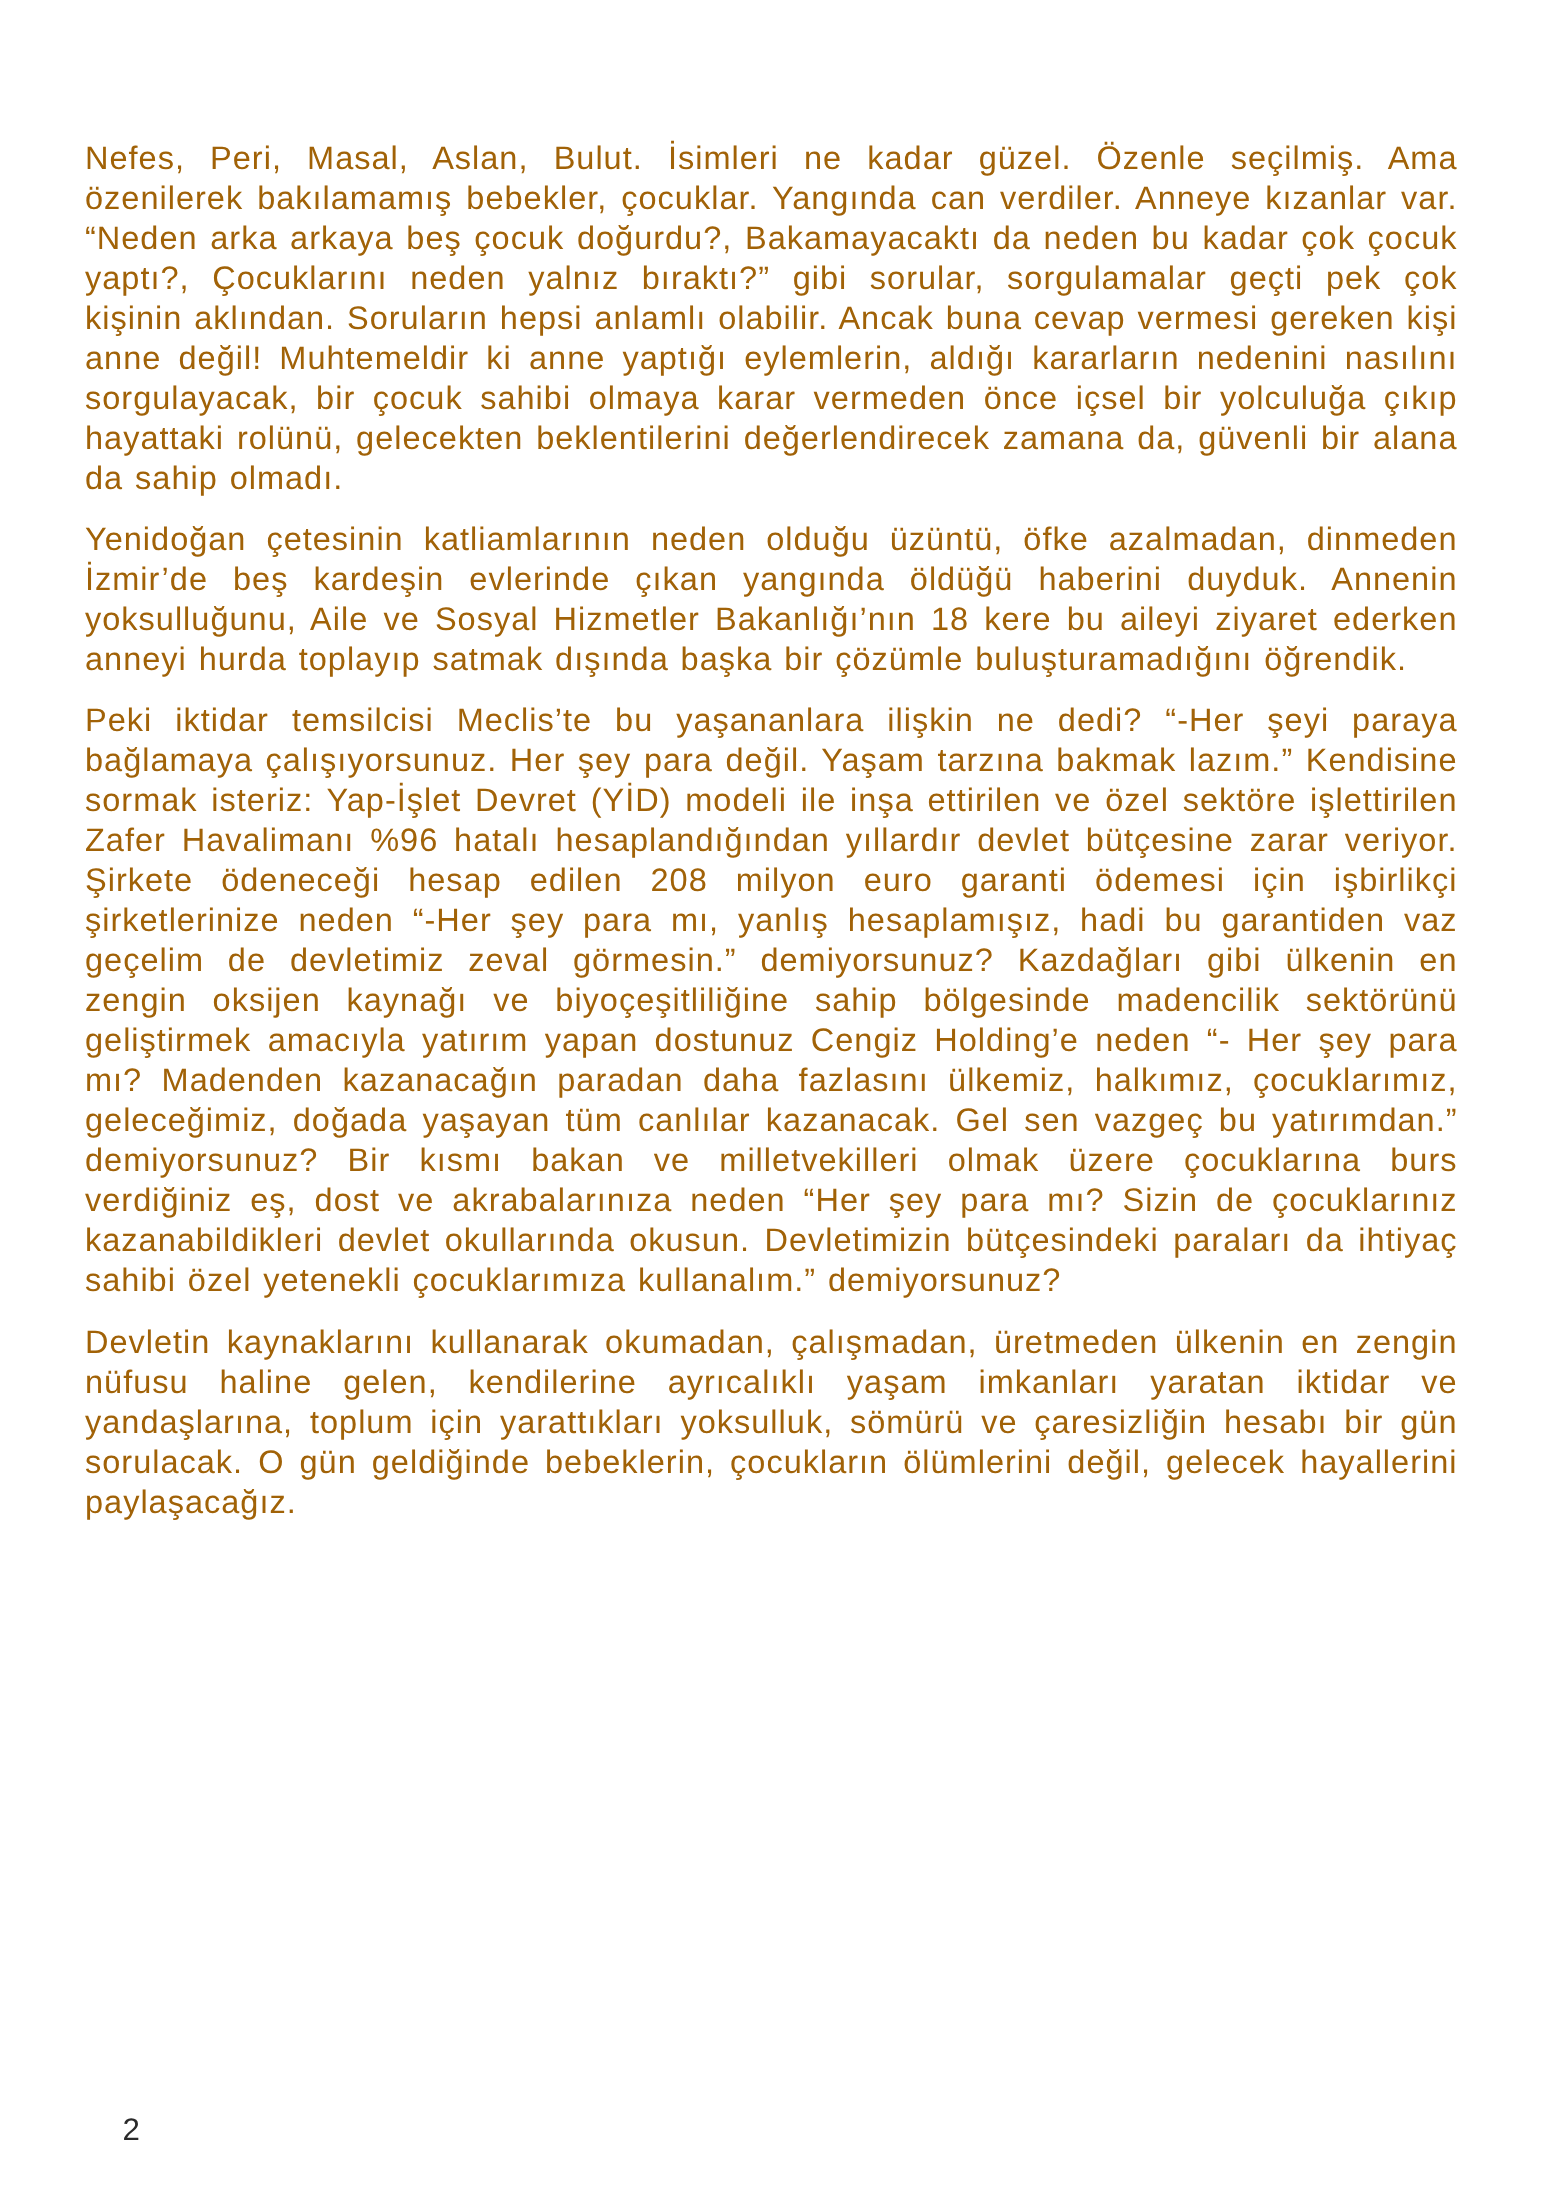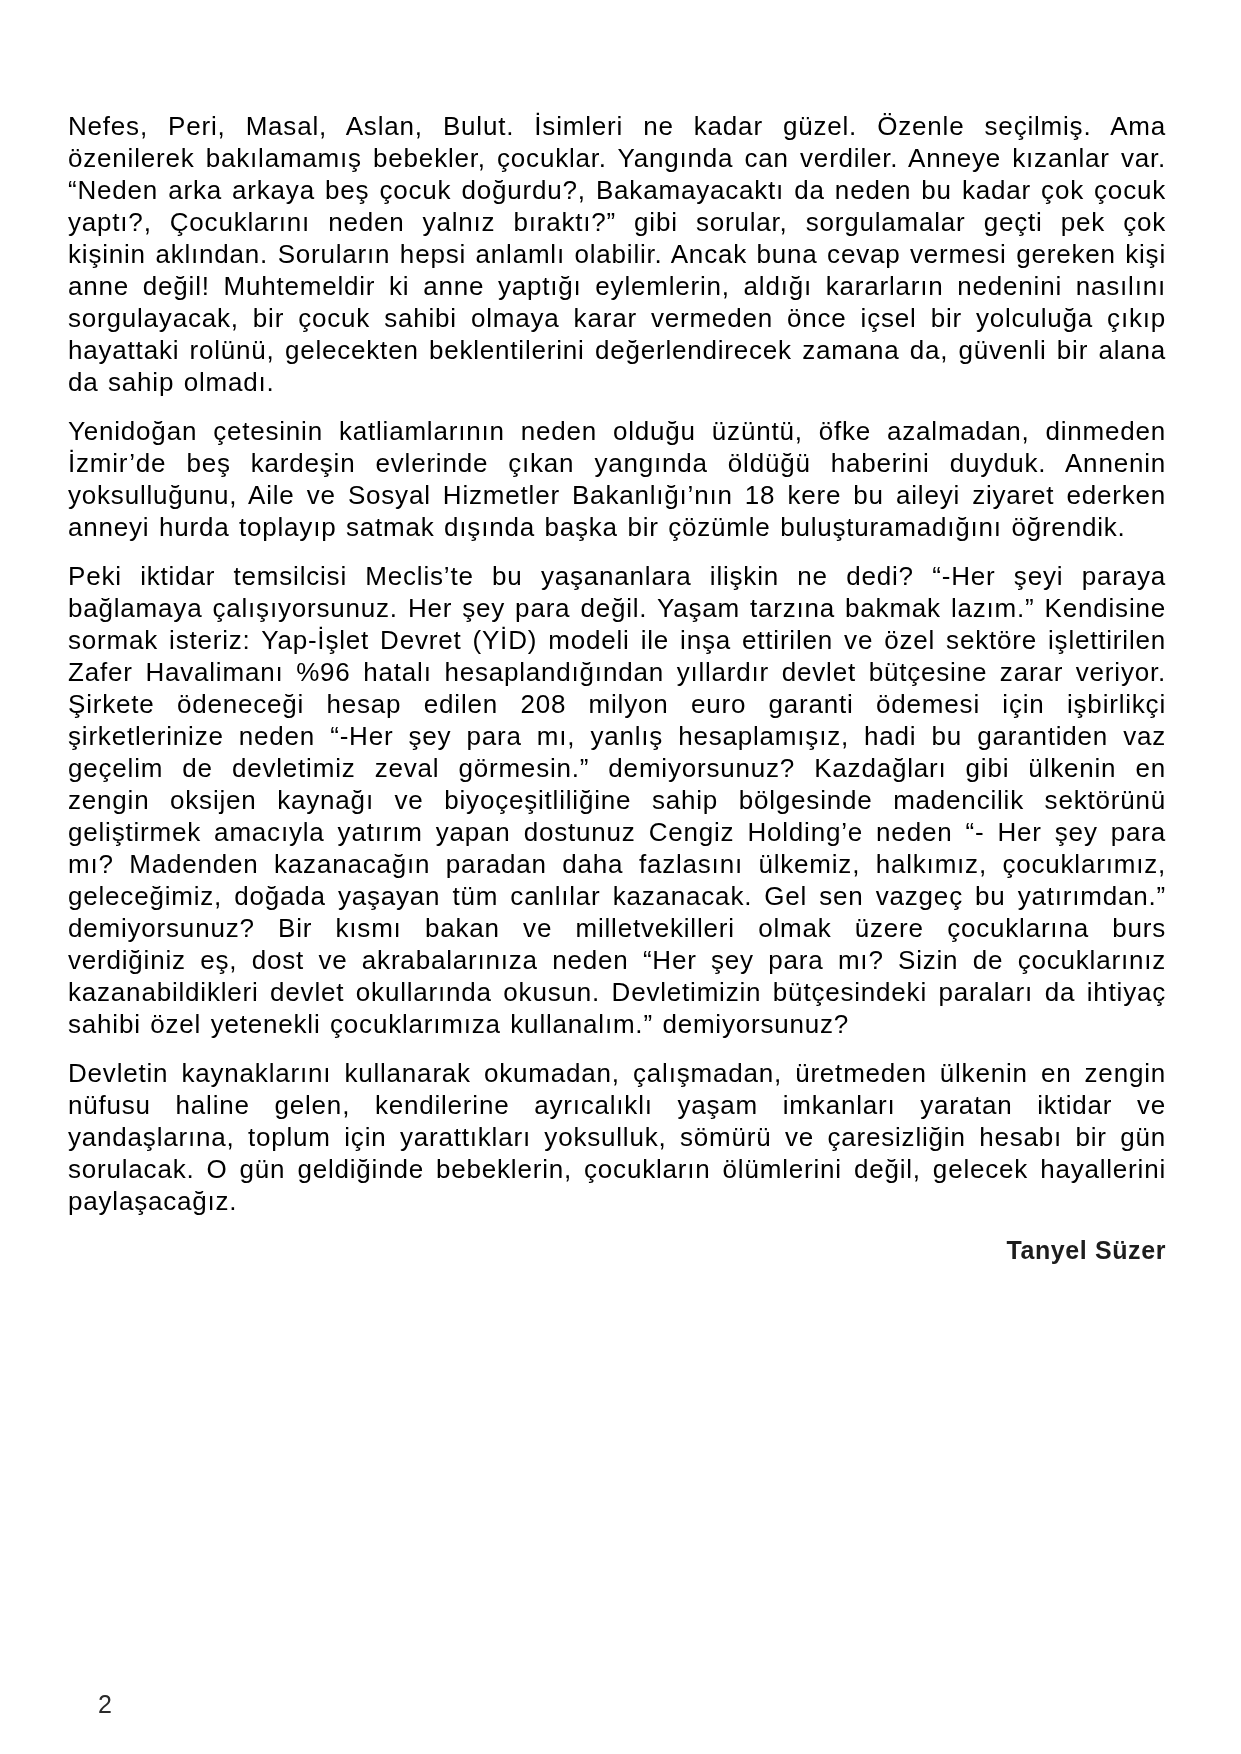--- a/index.html
+++ b/index.html
@@ -22,21 +22,21 @@
     top: 110px;
     width: 1098px;
   }
   .content p {
     margin: 0 0 17px 0;
     font-size: 26px;
     line-height: 32px;
     text-align: justify;
     letter-spacing: 0.8px;
     word-spacing: 1.5px;
-    color: #000000;
+    color: #a16207;
   }
   .signature {
     text-align: right;
     font-weight: bold;
     font-size: 25px;
     line-height: 32px;
     margin-top: 6px;
     letter-spacing: 0.6px;
     color: #1d1d1d;
   }
@@ -62,20 +62,19 @@
 </head>
 <body>
 
 <div class="page">
 
   <div class="content">
     <p>Nefes, Peri, Masal, Aslan, Bulut. İsimleri ne kadar güzel. Özenle seçilmiş. Ama özenilerek bakılamamış bebekler, çocuklar. Yangında can verdiler. Anneye kızanlar var. “Neden arka arkaya beş çocuk doğurdu?, Bakamayacaktı da neden bu kadar çok çocuk yaptı?, Çocuklarını neden yalnız bıraktı?” gibi sorular, sorgulamalar geçti pek çok kişinin aklından. Soruların hepsi anlamlı olabilir. Ancak buna cevap vermesi gereken kişi anne değil! Muhtemeldir ki anne yaptığı eylemlerin, aldığı kararların nedenini nasılını sorgulayacak, bir çocuk sahibi olmaya karar vermeden önce içsel bir yolculuğa çıkıp hayattaki rolünü, gelecekten beklentilerini değerlendirecek zamana da, güvenli bir alana da sahip olmadı.</p>
     <p>Yenidoğan çetesinin katliamlarının neden olduğu üzüntü, öfke azalmadan, dinmeden İzmir’de beş kardeşin evlerinde çıkan yangında öldüğü haberini duyduk. Annenin yoksulluğunu, Aile ve Sosyal Hizmetler Bakanlığı’nın 18 kere bu aileyi ziyaret ederken anneyi hurda toplayıp satmak dışında başka bir çözümle buluşturamadığını öğrendik.</p>
     <p>Peki iktidar temsilcisi Meclis’te bu yaşananlara ilişkin ne dedi? “-Her şeyi paraya bağlamaya çalışıyorsunuz. Her şey para değil. Yaşam tarzına bakmak lazım.” Kendisine sormak isteriz: Yap-İşlet Devret (YİD) modeli ile inşa ettirilen ve özel sektöre işlettirilen Zafer Havalimanı %96 hatalı hesaplandığından yıllardır devlet bütçesine zarar veriyor. Şirkete ödeneceği hesap edilen 208 milyon euro garanti ödemesi için işbirlikçi şirketlerinize neden “-Her şey para mı, yanlış hesaplamışız, hadi bu garantiden vaz geçelim de devletimiz zeval görmesin.” demiyorsunuz? Kazdağları gibi ülkenin en zengin oksijen kaynağı ve biyoçeşitliliğine sahip bölgesinde madencilik sektörünü geliştirmek amacıyla yatırım yapan dostunuz Cengiz Holding’e neden “- Her şey para mı? Madenden kazanacağın paradan daha fazlasını ülkemiz, halkımız, çocuklarımız, geleceğimiz, doğada yaşayan tüm canlılar kazanacak. Gel sen vazgeç bu yatırımdan.” demiyorsunuz? Bir kısmı bakan ve milletvekilleri olmak üzere çocuklarına burs verdiğiniz eş, dost ve akrabalarınıza neden “Her şey para mı? Sizin de çocuklarınız kazanabildikleri devlet okullarında okusun. Devletimizin bütçesindeki paraları da ihtiyaç sahibi özel yetenekli çocuklarımıza kullanalım.” demiyorsunuz?</p>
     <p>Devletin kaynaklarını kullanarak okumadan, çalışmadan, üretmeden ülkenin en zengin nüfusu haline gelen, kendilerine ayrıcalıklı yaşam imkanları yaratan iktidar ve yandaşlarına, toplum için yarattıkları yoksulluk, sömürü ve çaresizliğin hesabı bir gün sorulacak. O gün geldiğinde bebeklerin, çocukların ölümlerini değil, gelecek hayallerini paylaşacağız.</p>
-    <div class="signature">Tanyel Süzer</div>
   </div>
 
   <div class="footer">
     <span class="page-num">2</span>
   </div>
 
 </div>
 
 </body></html>

